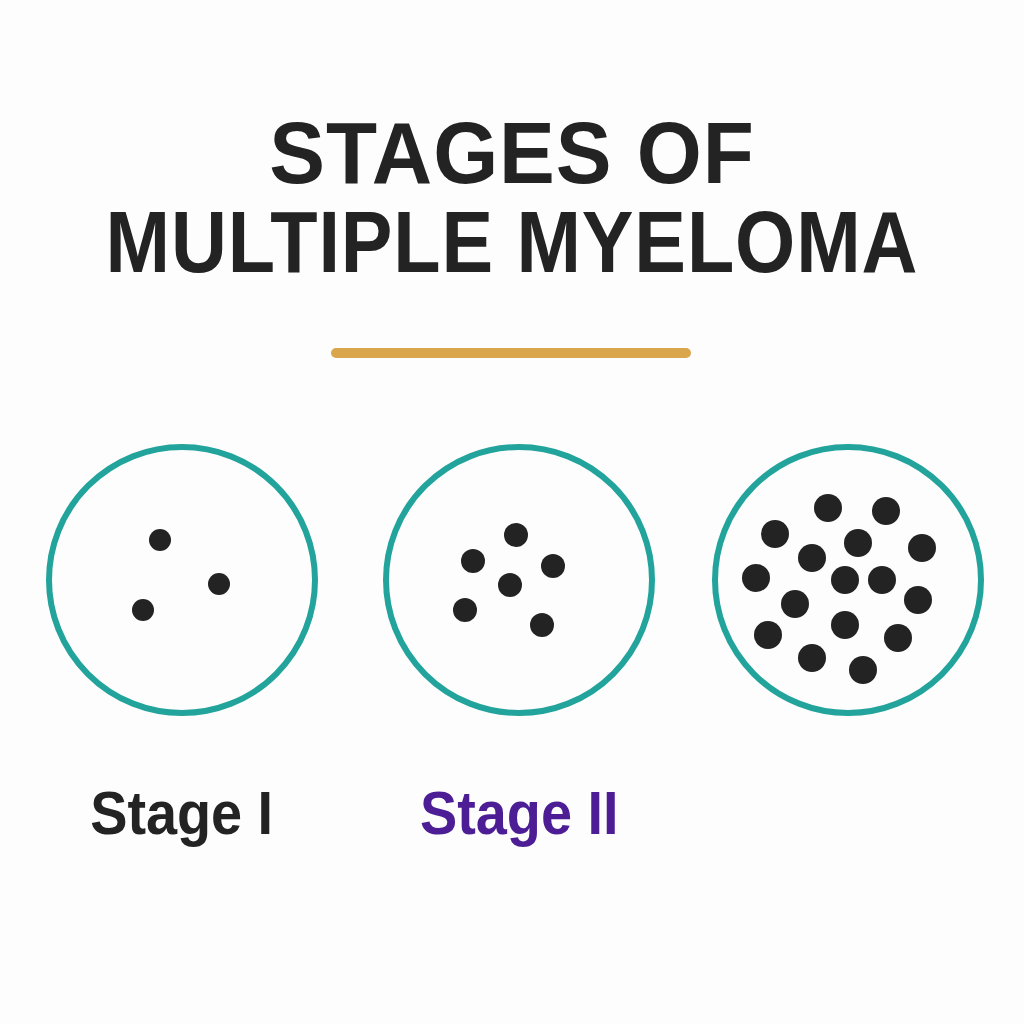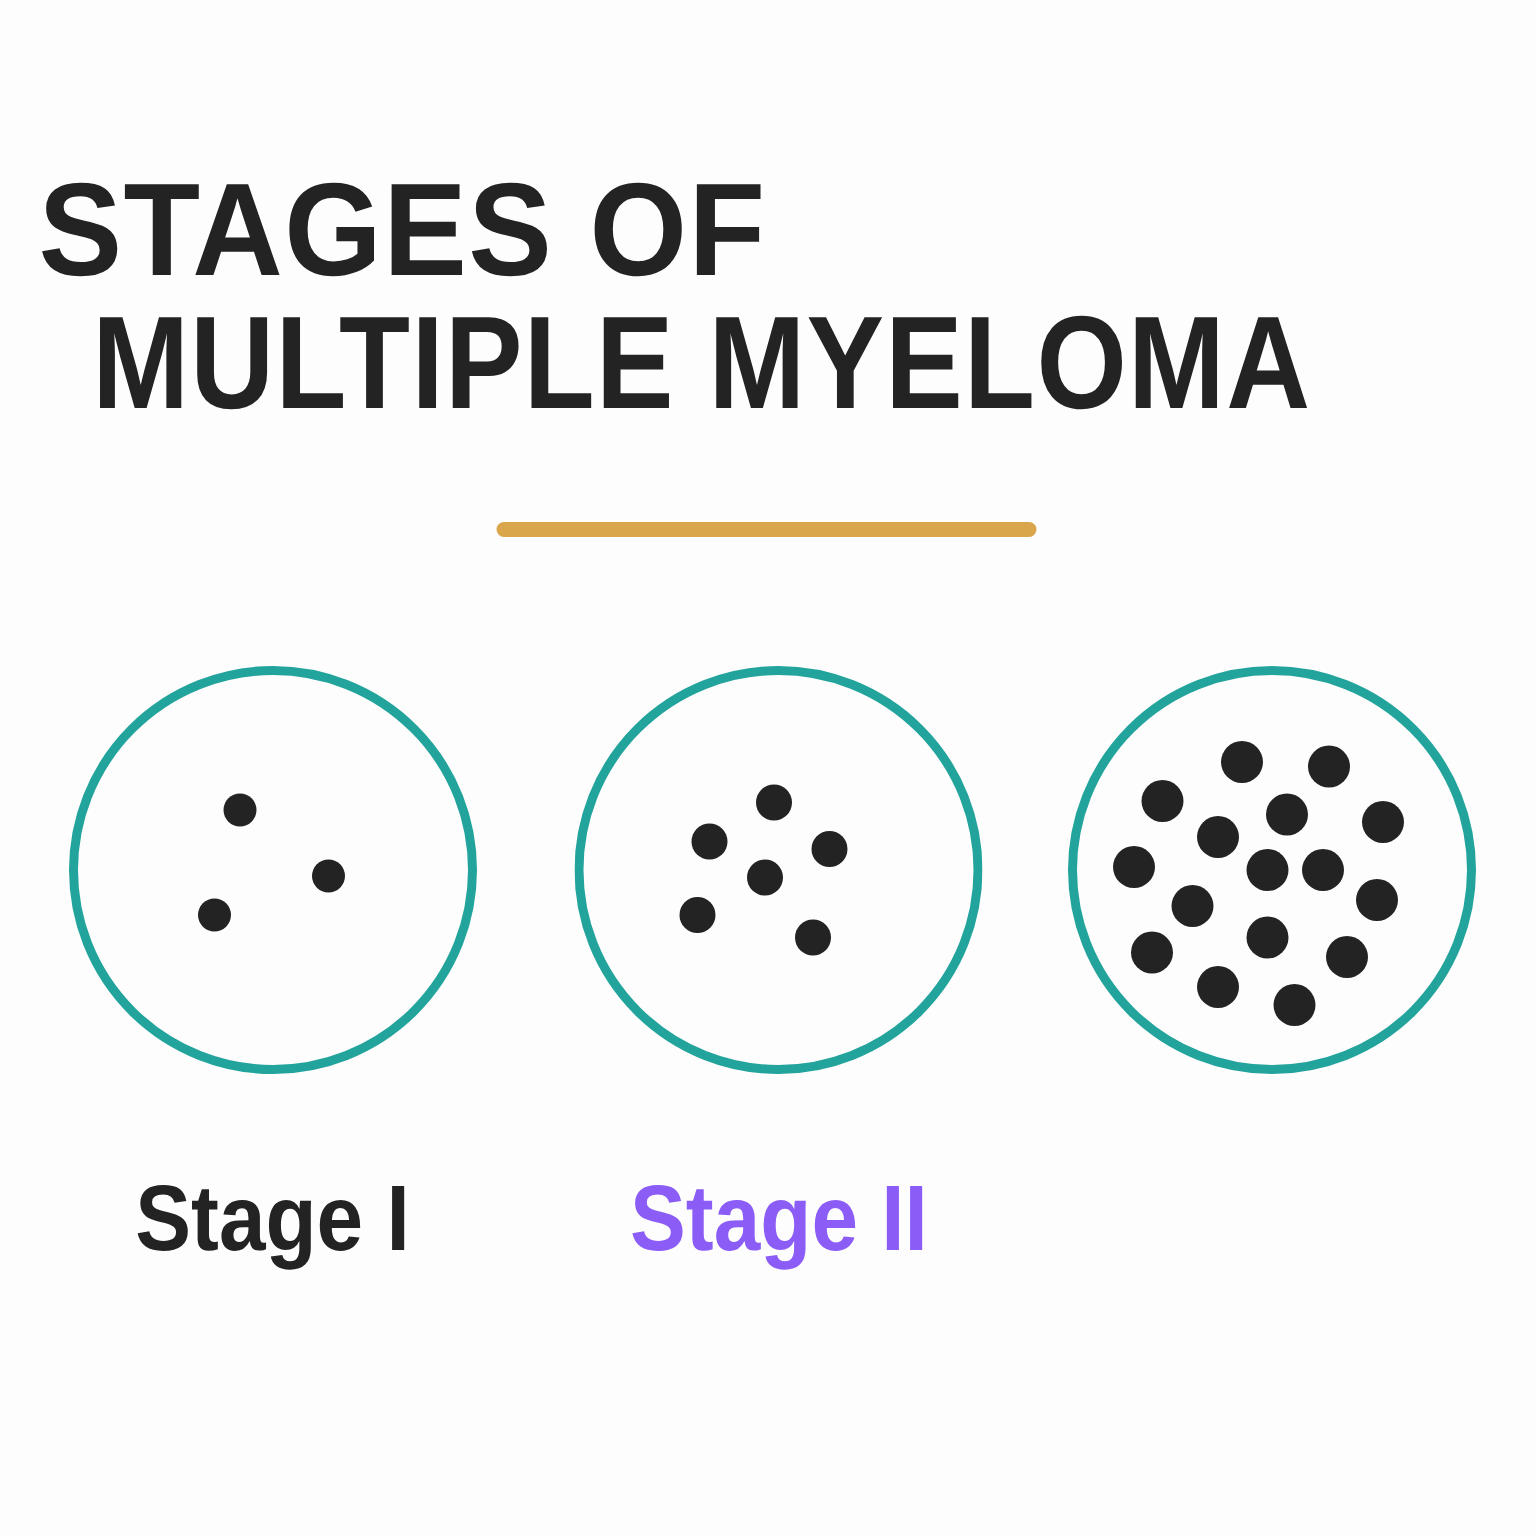--- a/index.html
+++ b/index.html
@@ -15,21 +15,21 @@
     width: 1024px;
     height: 1024px;
     background: #fdfdfd;
     overflow: hidden;
   }
   .title-block {
     position: absolute;
     left: 0;
     top: 112px;
     width: 1024px;
-    text-align: left;
+    text-align: center;
   }
   .title-line {
     display: block;
     color: #232323;
     font-family: "Liberation Sans Narrow", "Liberation Sans", sans-serif;
     font-weight: bold;
     letter-spacing: 1px;
     line-height: 0.94;
     white-space: nowrap;
   }
@@ -151,18 +151,18 @@
             <circle cx="186" cy="194" r="14" fill="#232323"></circle>
             <circle cx="100" cy="214" r="14" fill="#232323"></circle>
             <circle cx="151" cy="226" r="14" fill="#232323"></circle>
           </svg>
         </div>
     </div>
 
     <div class="stage-label label-1" style="color: rgb(35, 35, 35);">
       <span>Stage I</span>
     </div>
-    <div class="stage-label label-2" style="color: #8b5cf6;">
+    <div class="stage-label label-2" style="color: #4c1d95;">
       <span>Stage II</span>
     </div>
 
   </div>
 </div>
 
 </body></html>

